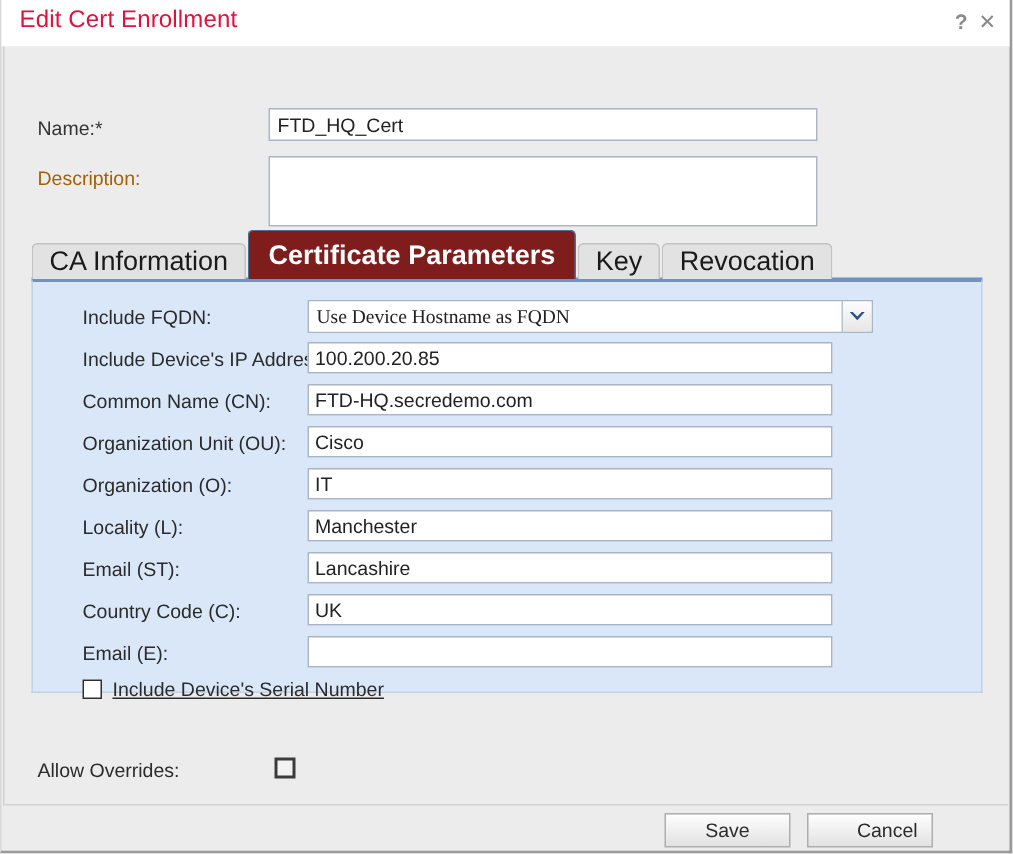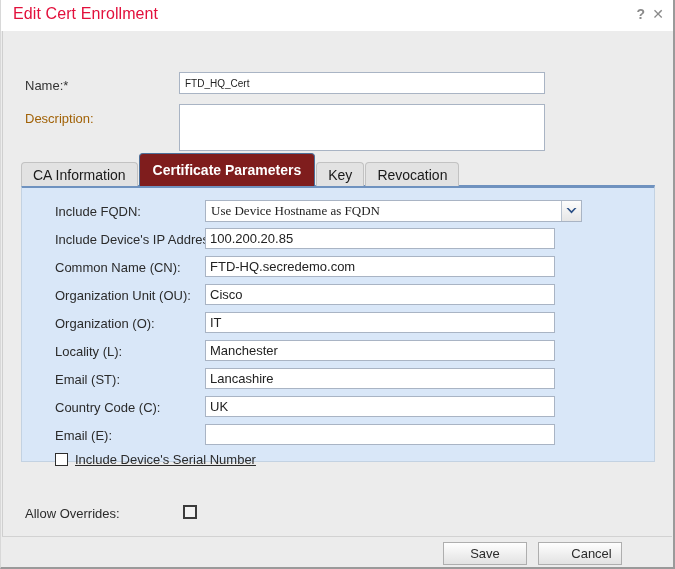--- a/index.html
+++ b/index.html
@@ -68,21 +68,21 @@
   #label-desc {
     left: 22px; top: 80px;
     font-size: 13px; color: #a16207;
   }
 
   .txtinput {
     position: absolute;
     background: #ffffff;
     border: 1px solid #a9b4c4;
     font-family: "Liberation Sans", sans-serif;
-    font-size: 10px;
+    font-size: 13px;
     color: #222;
     padding: 0 5px;
     outline: none;
   }
   #input-name {
     left: 176px; top: 41px;
     width: 366px; height: 22px;
   }
   #input-desc {
     left: 176px; top: 73px;
@@ -100,21 +100,21 @@
     display: flex;
     align-items: flex-end;
     gap: 1px;
     z-index: 5;
   }
   .tab {
     height: 24px;
     padding: 0 11px;
     display: flex;
     align-items: center;
-    font-size: 14px;
+    font-size: 18px;
     color: #1a1a1a;
     background: #e2e2e2;
     border: 1px solid #c2c2c2;
     border-bottom: none;
     border-radius: 4px 4px 0 0;
     cursor: pointer;
     white-space: nowrap;
   }
   .tab.active {
     background: #7f1d1d;

